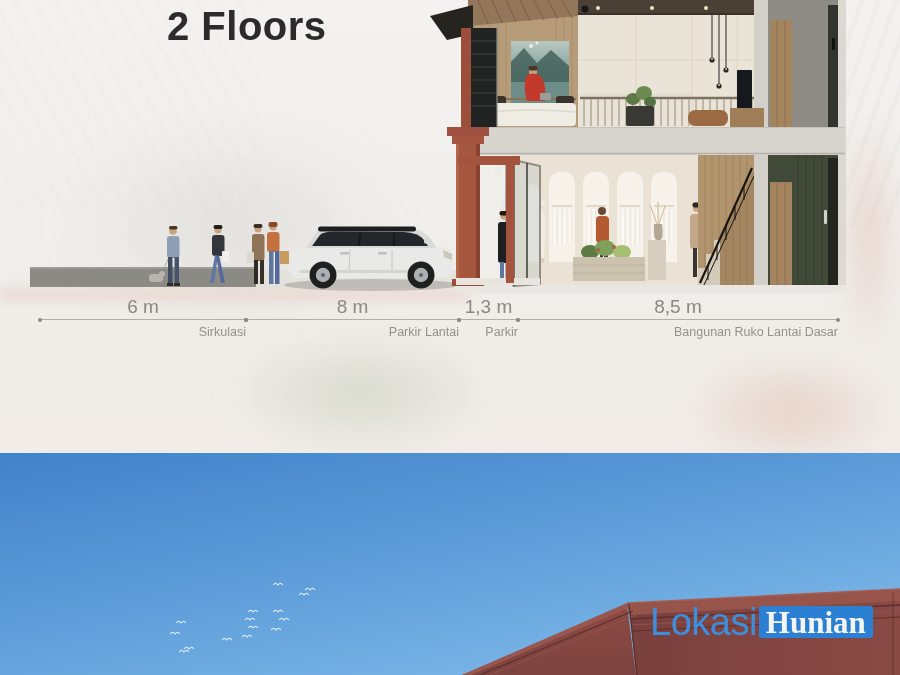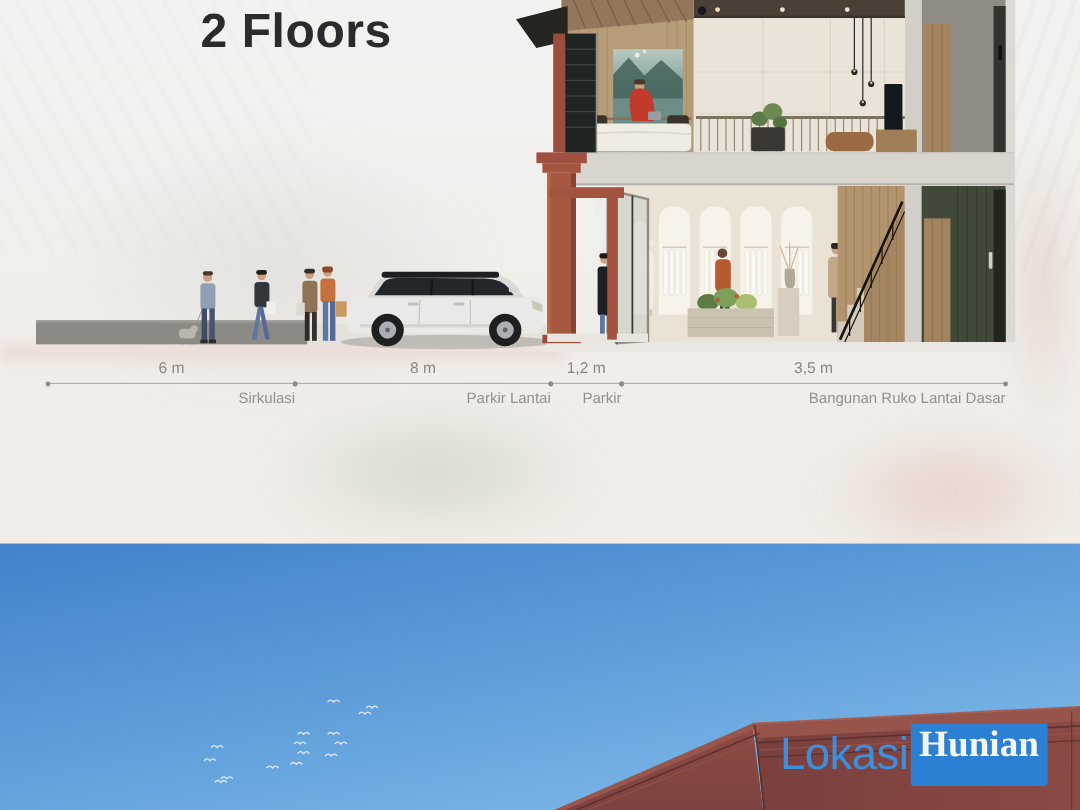--- a/index.html
+++ b/index.html
@@ -28,37 +28,37 @@
     background:rgba(233,203,198,.45);}
 
   .page-title{position:absolute;left:167px;top:4px;font-size:40px;font-weight:600;
     color:#2b2b2d;letter-spacing:.5px;}
 
   .section-svg{position:absolute;left:0;top:0;}
 
   
   .dim-row{position:absolute;left:40px;top:298px;width:798px;display:flex;}
   .dim-seg{display:flex;flex-direction:column;position:relative;}
-  .dim-value{text-align:center;font-size:13px;color:#8b8883;height:18px;line-height:18px;}
+  .dim-value{text-align:center;font-size:19px;color:#8b8883;height:18px;line-height:18px;}
   .dim-line{position:relative;height:7px;}
   .dim-line::before{content:"";position:absolute;left:0;right:0;top:3px;height:1px;background:#b2aea8;}
   .dim-dot-l,.dim-dot-r{position:absolute;top:1.5px;width:4px;height:4px;border-radius:50%;background:#8d8a85;}
   .dim-dot-l{left:-2px;} .dim-dot-r{right:-2px;}
   .dim-label{text-align:right;font-size:12.5px;color:#94918c;margin-top:2px;white-space:nowrap;}
 
   
   .photo{position:absolute;left:0;top:453px;width:900px;height:222px;
     background:linear-gradient(170deg,#4182ca 0%,#5f9eda 48%,#85bfec 100%);}
   .photo-svg{position:absolute;left:0;top:0;}
 
   .watermark{position:absolute;left:650px;top:603px;display:flex;align-items:center;z-index:5;}
   .logo-lokasi{font-family:"Liberation Sans",sans-serif;font-size:38px;line-height:38px;
     color:#3d8edb;letter-spacing:-.5px;}
   .logo-hunian-box{margin-left:2px;background:#2b80d3;border-radius:2px;
-    padding:1px 7px 20px 7px;}
+    padding:1px 7px 0 7px;}
   .logo-hunian{font-family:"Liberation Serif",serif;font-weight:bold;font-size:31px;
     line-height:31px;color:#f4f4f1;}
 </style>
 </head>
 <body>
 
 <div class="page">
 
   <div class="top-section">
     <div class="bg-blob blob-houses-tr"></div>
@@ -473,29 +473,29 @@
       </div>
       <div class="dim-seg" style="width:213px">
         <div class="dim-value">8 m</div>
         <div class="dim-line">
             <span class="dim-dot-l"></span>
             <span class="dim-dot-r"></span>
           </div>
         <div class="dim-label">Parkir Lantai</div>
       </div>
       <div class="dim-seg" style="width:59px">
-        <div class="dim-value">1,2 m</div>
+        <div class="dim-value">1,3 m</div>
         <div class="dim-line">
             <span class="dim-dot-l"></span>
             <span class="dim-dot-r"></span>
           </div>
         <div class="dim-label">Parkir</div>
       </div>
       <div class="dim-seg" style="width:320px">
-        <div class="dim-value">3,5 m</div>
+        <div class="dim-value">8,5 m</div>
         <div class="dim-line">
             <span class="dim-dot-l"></span>
             <span class="dim-dot-r"></span>
           </div>
         <div class="dim-label">Bangunan Ruko Lantai Dasar</div>
       </div>
     </div>
   </div>
 
   <div class="photo">

